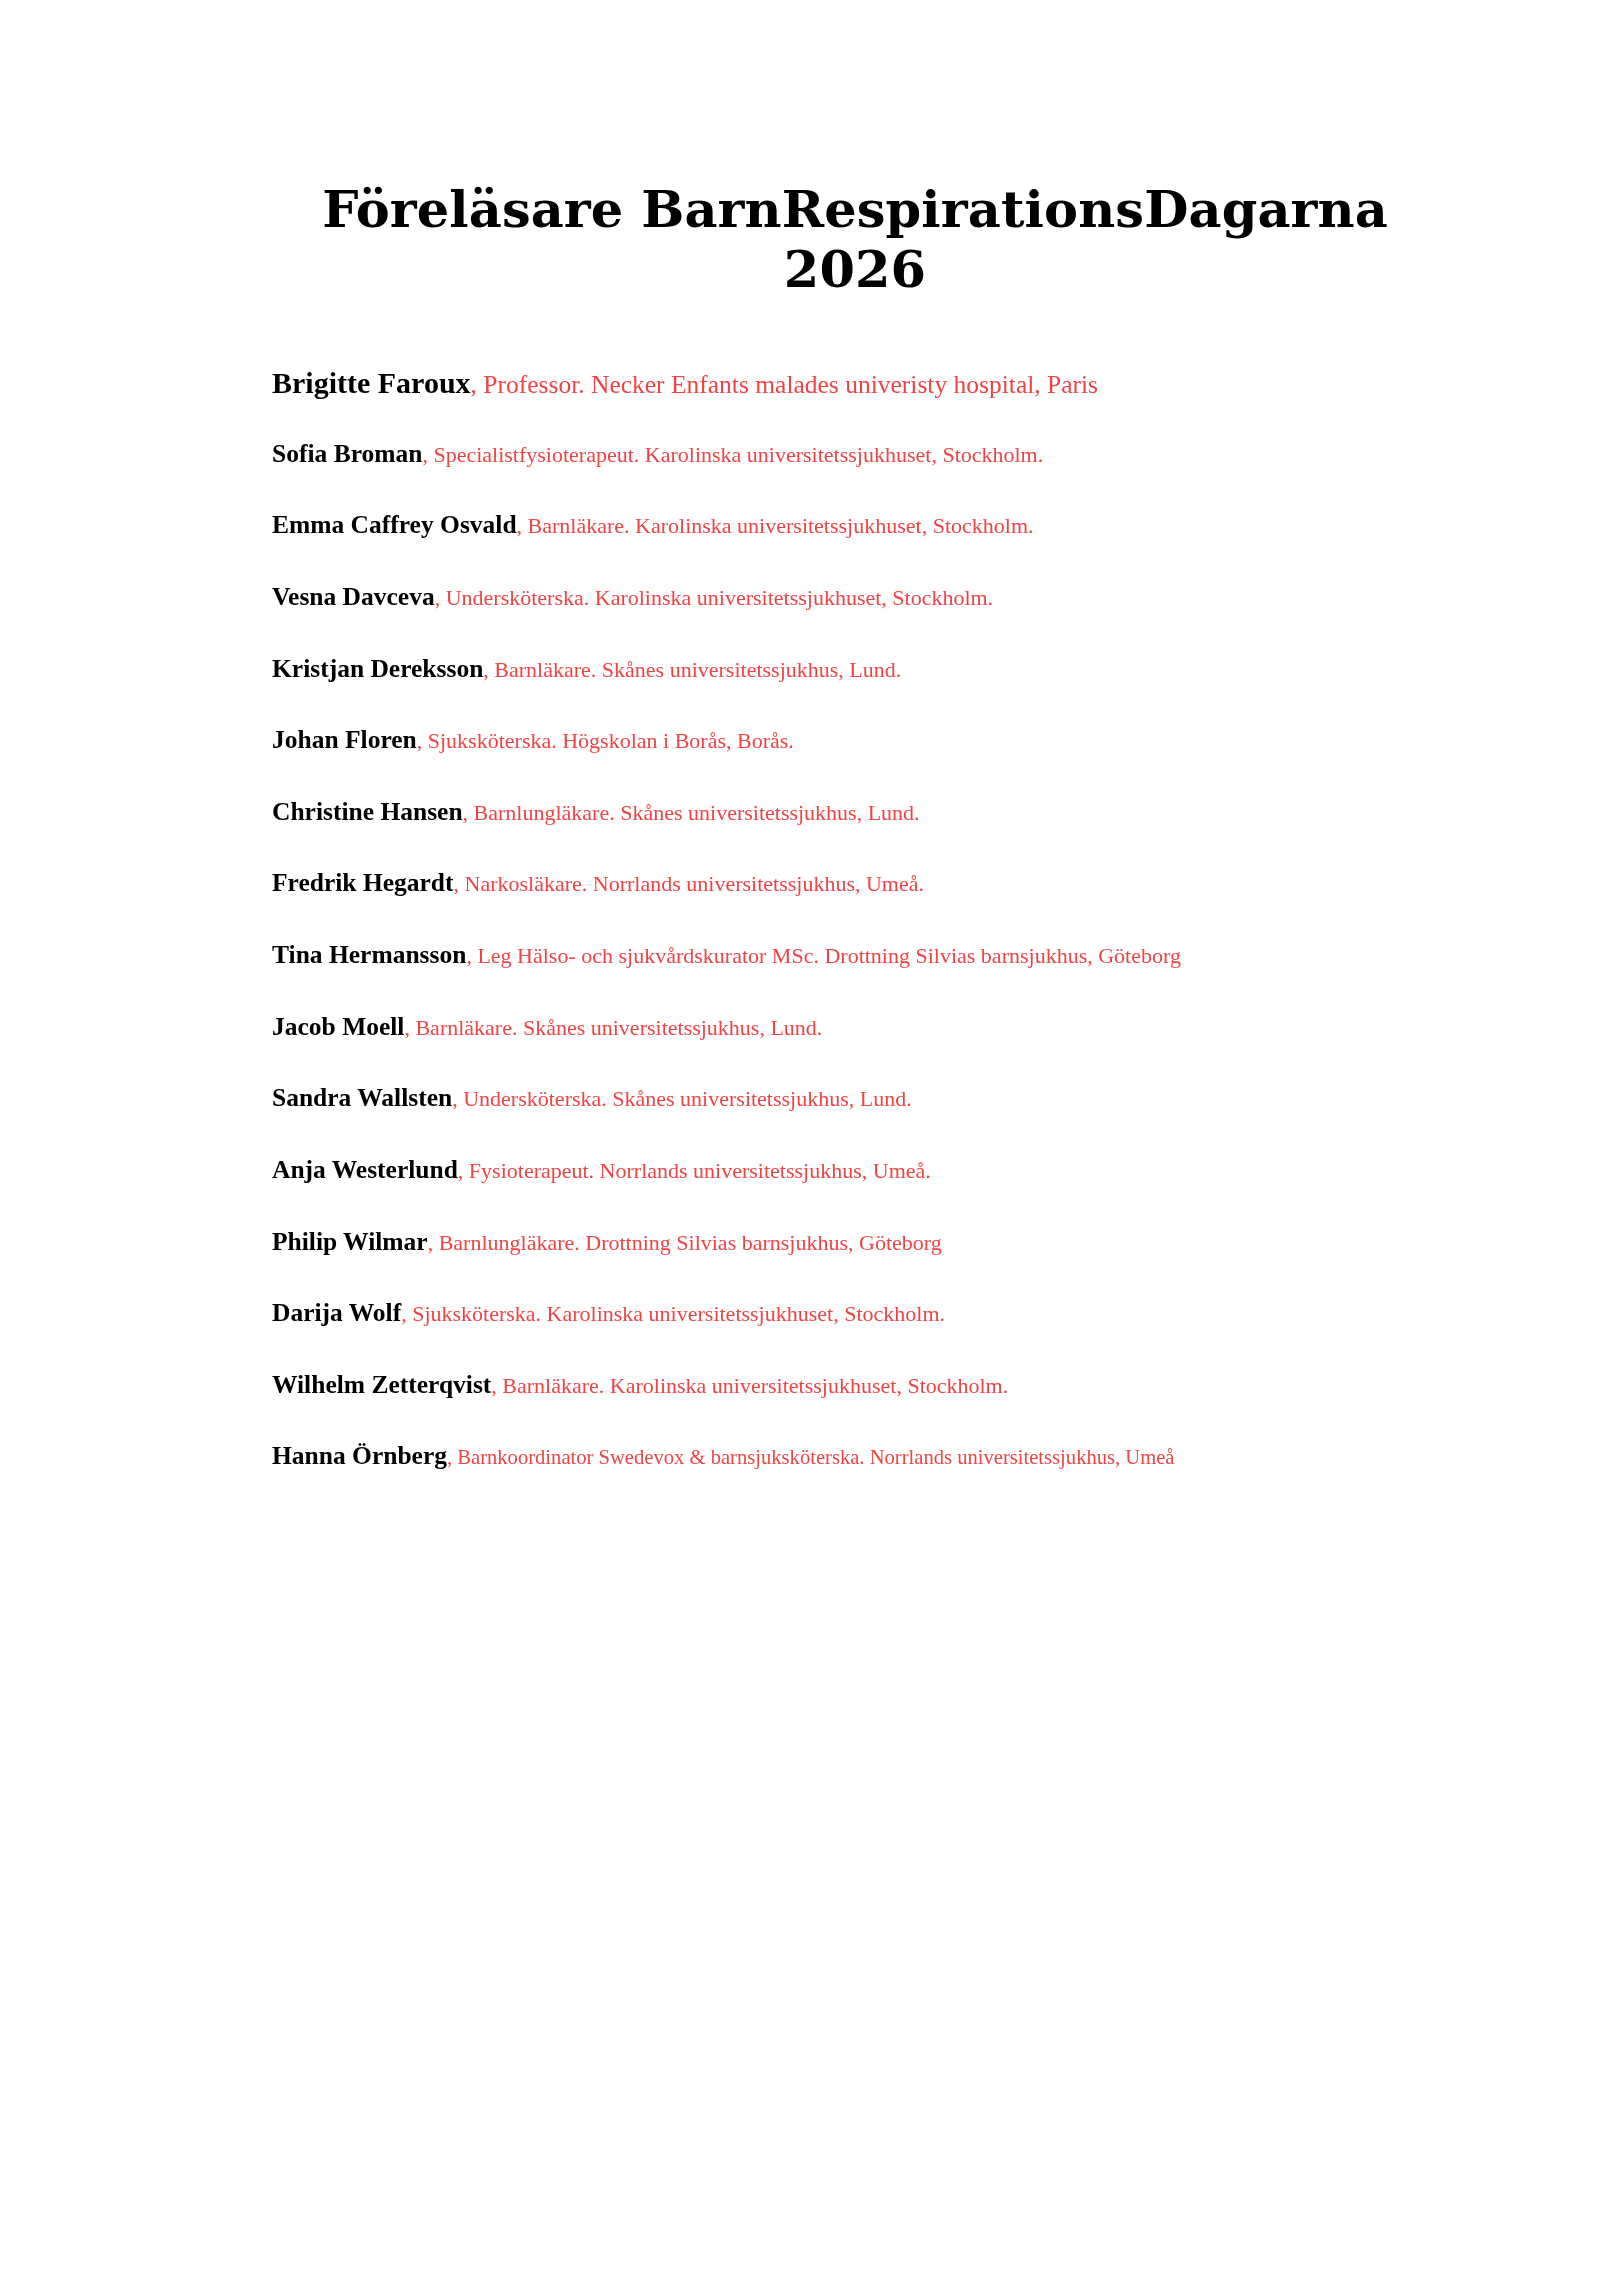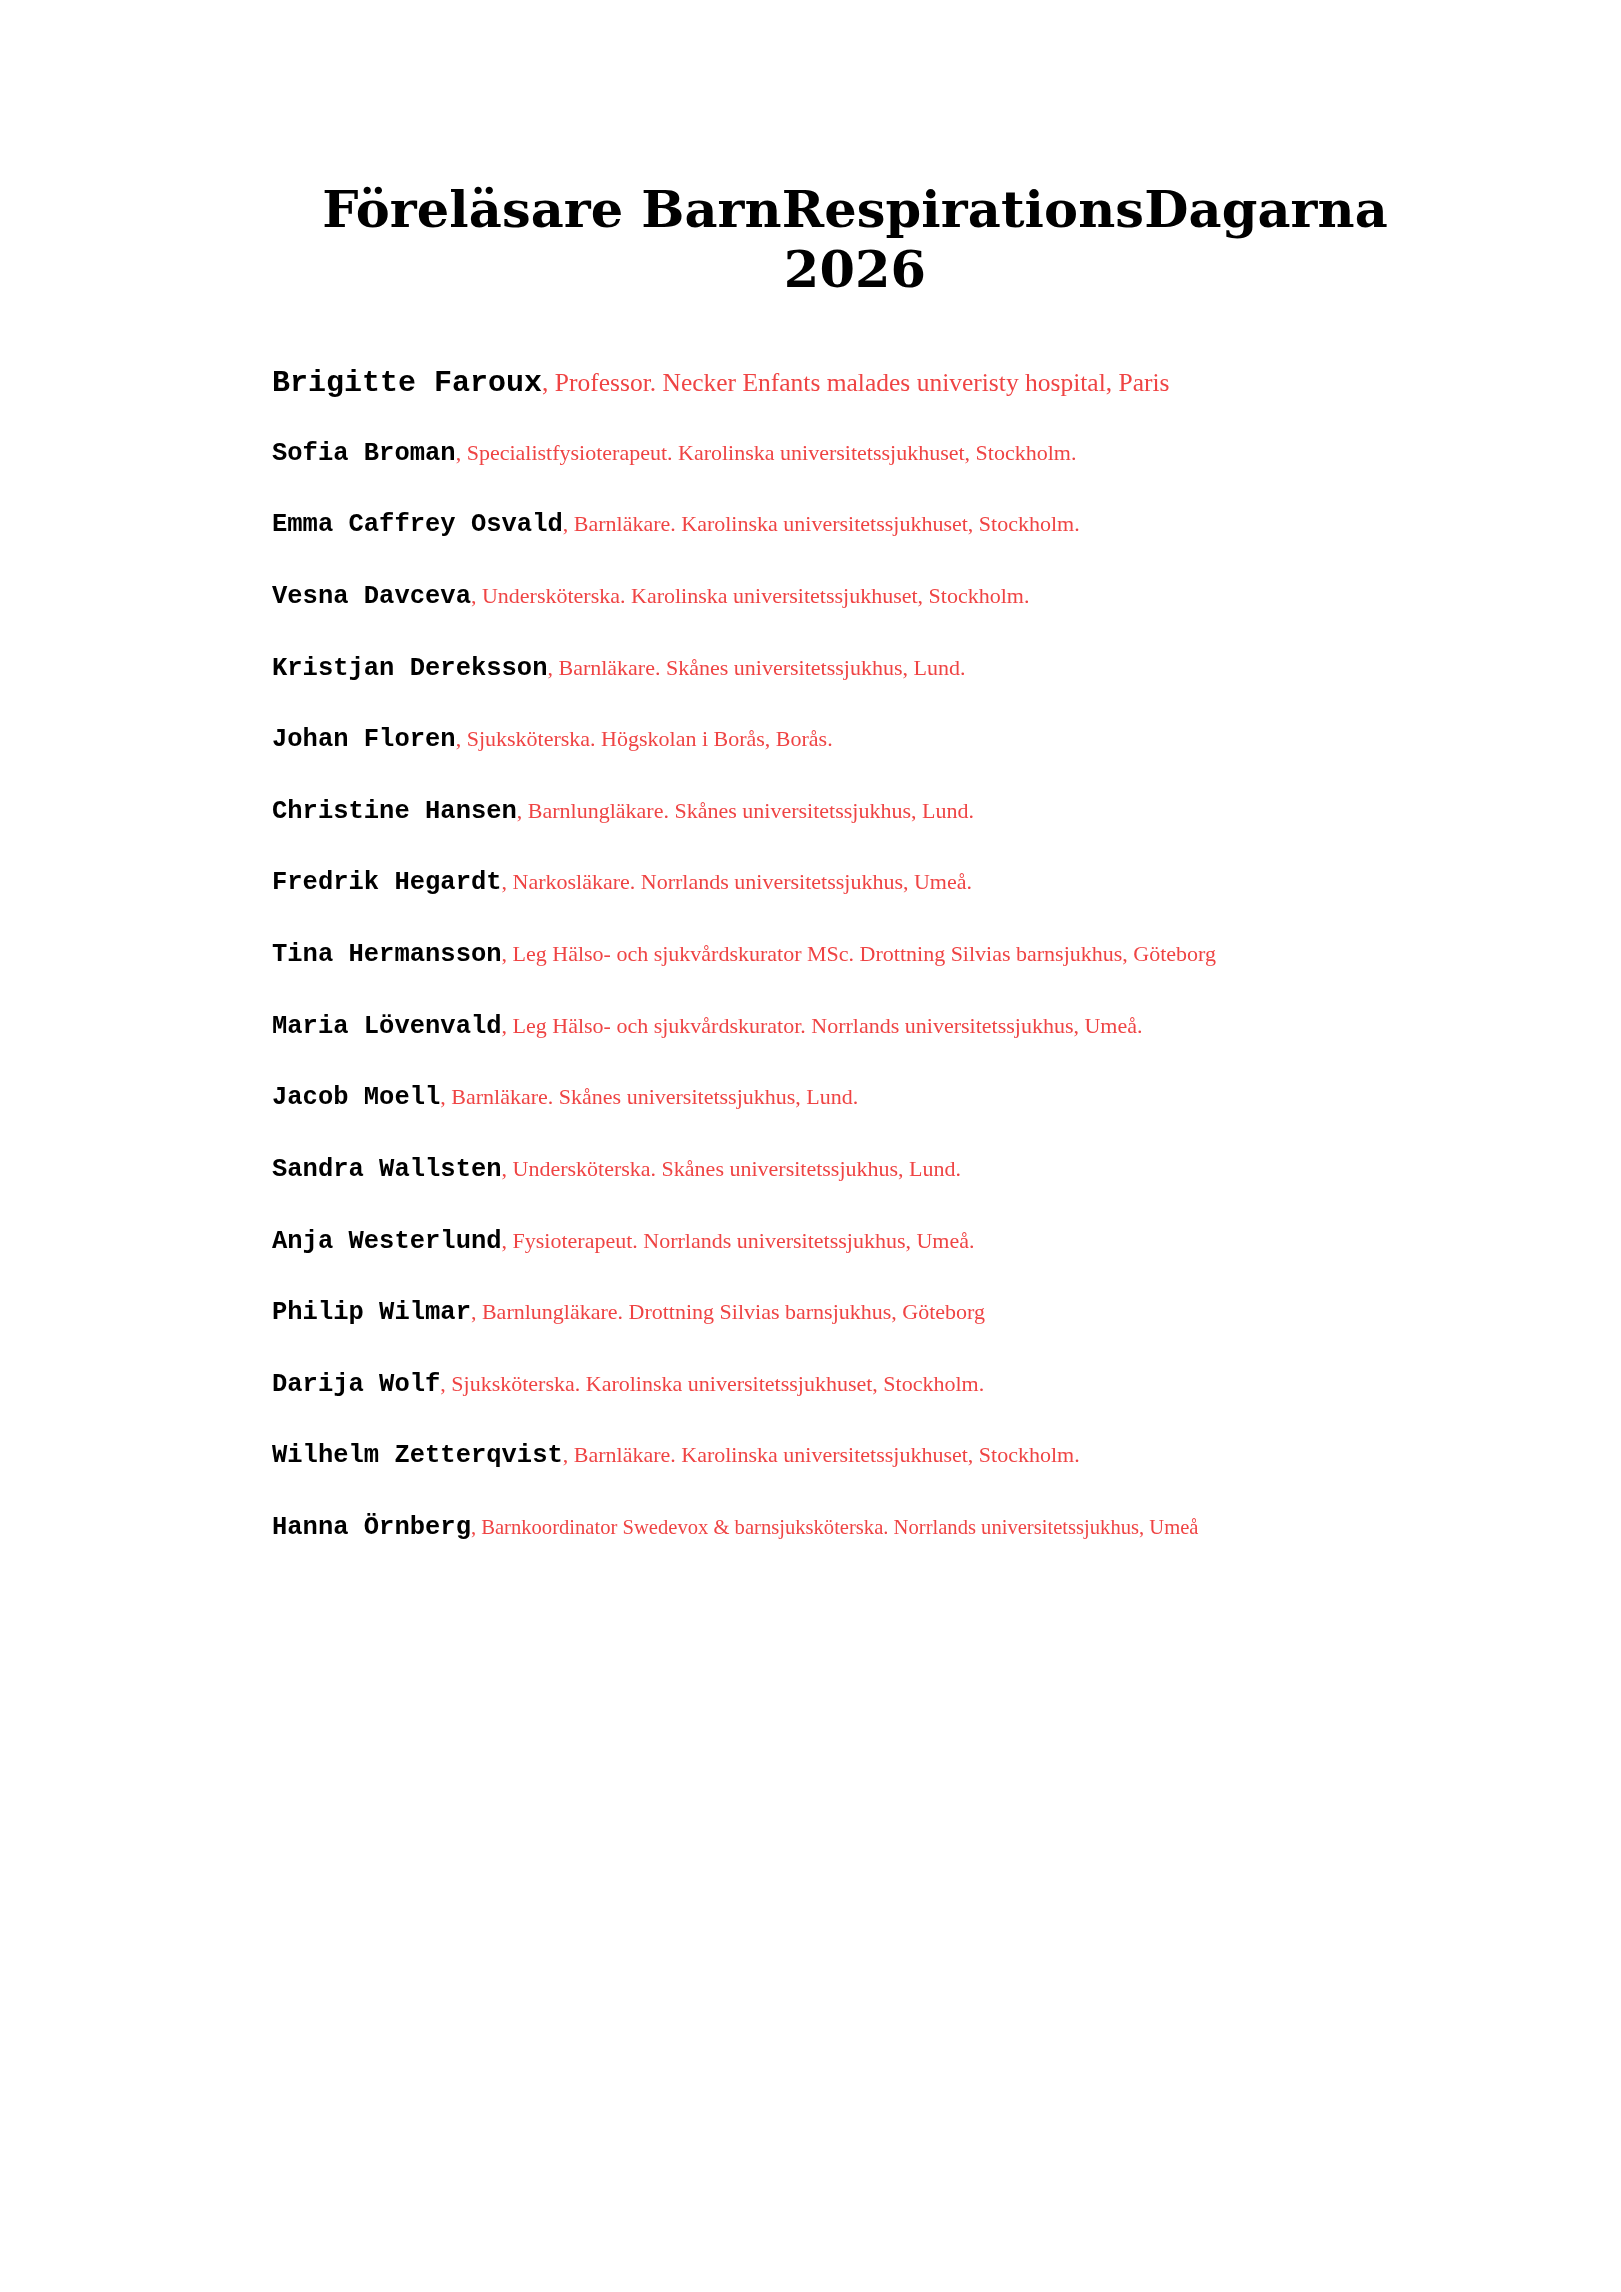--- a/index.html
+++ b/index.html
@@ -53,21 +53,21 @@
   .speaker-entry {
     margin: 0;
     padding: 0 0 39px 0;
     line-height: 1.28;
     white-space: normal;
   }
   .speaker-entry.featured {
     padding-bottom: 35px;
   }
   .speaker-name {
-    font-family: Liberation Mono, monospace;
+    font-family: Liberation Serif, serif;
     font-weight: 700;
     font-size: 25.5px;
     color: #000000;
   }
   .speaker-entry.featured .speaker-name {
     font-size: 30px;
   }
   .speaker-desc {
     font-family: "Liberation Serif", "DejaVu Serif", serif;
     font-weight: 400;
@@ -125,23 +125,20 @@
 
       <li class="speaker-entry">
         <span class="speaker-name">Fredrik Hegardt</span><span class="speaker-desc">, Narkosläkare. Norrlands universitetssjukhus, Umeå.</span>
       </li>
 
       <li class="speaker-entry">
         <span class="speaker-name">Tina Hermansson</span><span class="speaker-desc">, Leg Hälso- och sjukvårdskurator MSc. Drottning Silvias barnsjukhus, Göteborg</span>
       </li>
 
 
-      <li class="speaker-entry">
-        <span class="speaker-name">Maria Lövenvald</span><span class="speaker-desc">, Leg Hälso- och sjukvårdskurator. Norrlands universitetssjukhus, Umeå.</span>
-      </li>
 
 
       <li class="speaker-entry">
         <span class="speaker-name">Jacob Moell</span><span class="speaker-desc">, Barnläkare. Skånes universitetssjukhus, Lund.</span>
       </li>
 
       <li class="speaker-entry">
         <span class="speaker-name">Sandra Wallsten</span><span class="speaker-desc">, Undersköterska. Skånes universitetssjukhus, Lund.</span>
       </li>
 

